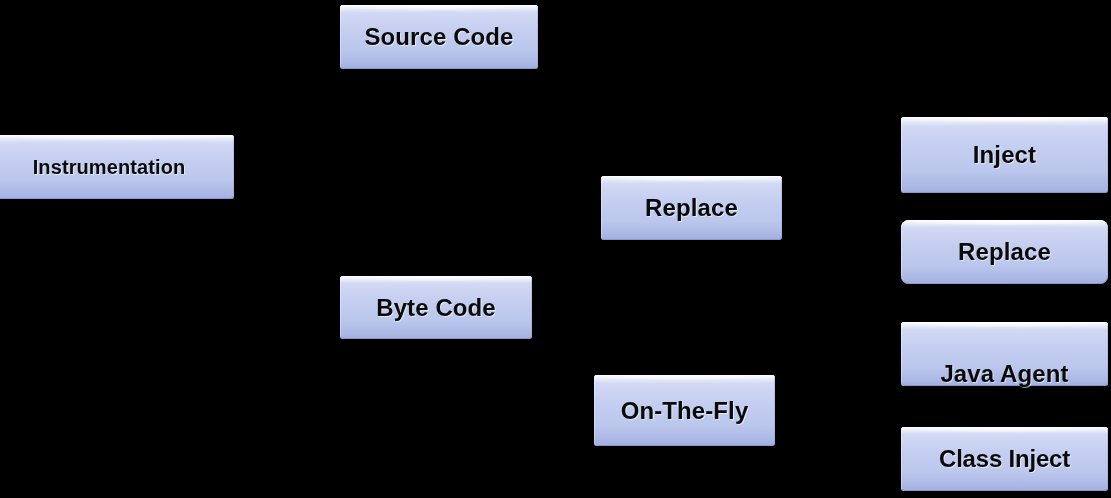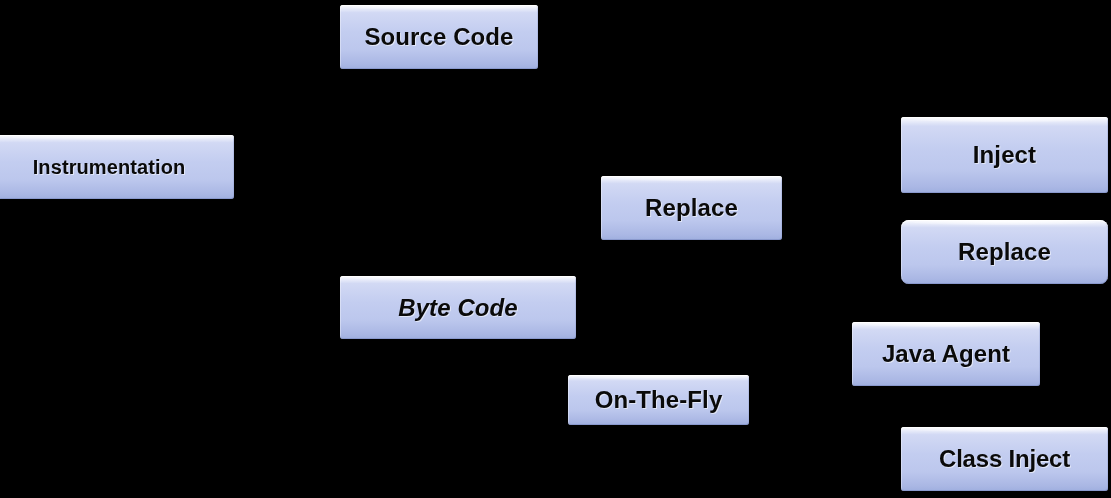--- a/index.html
+++ b/index.html
@@ -68,26 +68,26 @@
     font-size: 24px;
     line-height: 1;
     letter-spacing: 0.1px;
     white-space: nowrap;
     text-shadow: 1px 1px 0 rgba(255,255,255,0.55);
   }
 
   
   #node-source-code   { left: 340px; top: 5px;   width: 198px; height: 64px; }
   #node-instrumentation { left: -2px; top: 135px; width: 236px; height: 64px; }
-  #node-byte-code     { left: 340px; top: 276px; width: 236px; height: 63px; font-style: italic; }
+  #node-byte-code     { left: 340px; top: 276px; width: 192px; height: 63px; }
   #node-offline       { left: 601px; top: 176px; width: 181px; height: 64px; }
-  #node-on-the-fly    { left: 568px; top: 375px; width: 181px; height: 50px; }
+  #node-on-the-fly    { left: 594px; top: 375px; width: 181px; height: 71px; }
   #node-inject        { left: 901px; top: 117px; width: 207px; height: 76px; }
   #node-replace       { left: 901px; top: 220px; width: 207px; height: 64px; border-radius: 8px; }
-  #node-java-agent    { left: 852px; top: 322px; width: 188px; height: 64px; }
+  #node-java-agent    { left: 901px; top: 322px; width: 207px; height: 64px; align-items: flex-end; }
   #node-class-loader  { left: 901px; top: 427px; width: 207px; height: 64px; }
 
   #node-instrumentation .label { font-size: 20px; padding-right: 14px; }
   #node-class-loader .label { letter-spacing: -0.2px; }
 
   
   #watermark {
     position: absolute;
     left: 918px;
     top: 455px;

